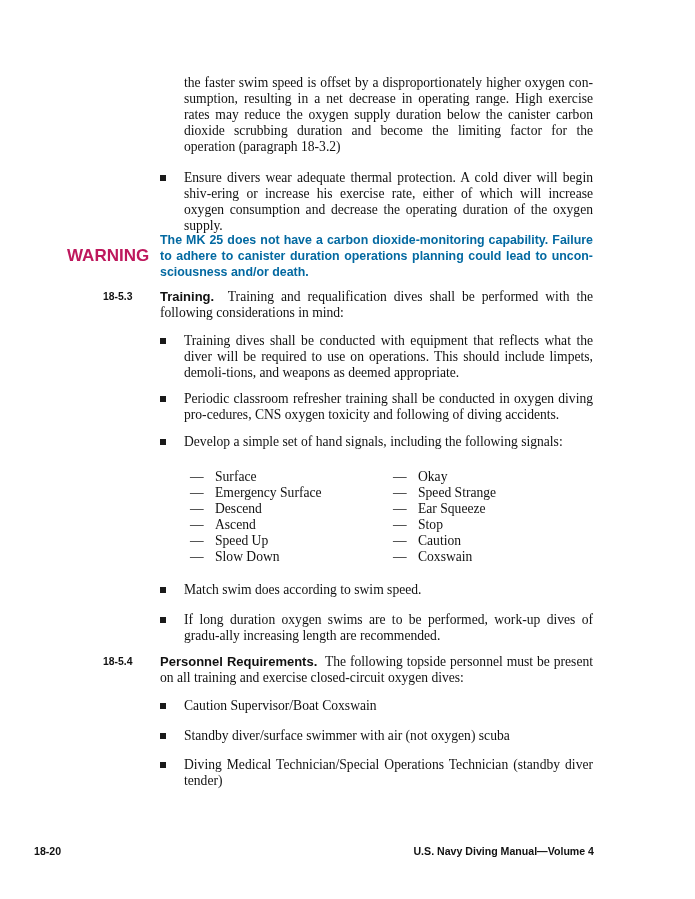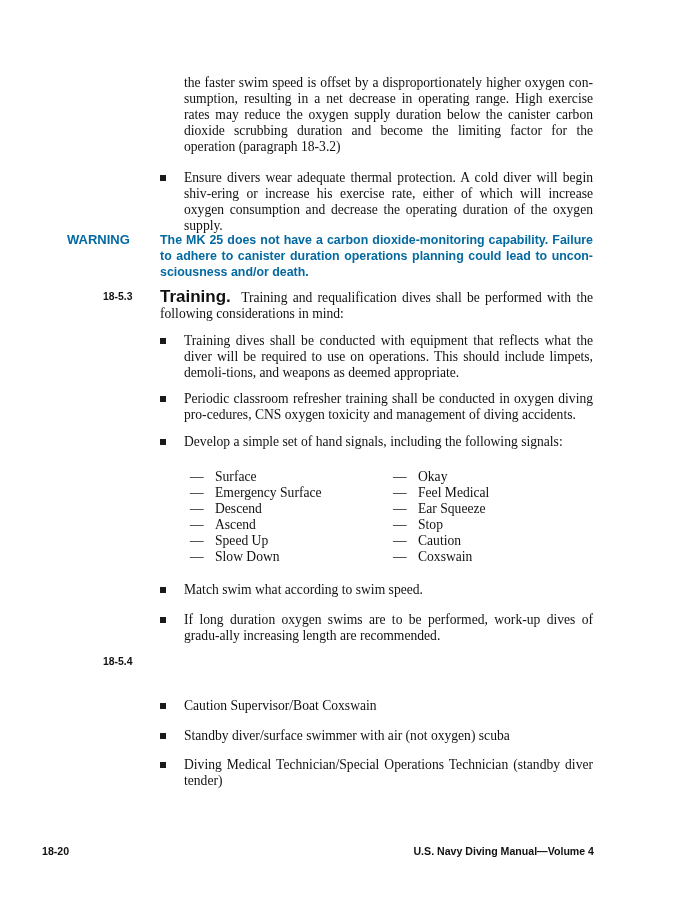--- a/index.html
+++ b/index.html
@@ -46,25 +46,25 @@
     }
     .bullet-text {
       position: absolute;
       left: 24px;
       width: 409px;
       text-align: justify;
     }
     .warning-label {
       position: absolute;
       left: 67px;
-      top: 232px;
-      font-weight: bold;
-      font-size: 13px;
-      line-height: 16px;
-      color: #0369a1;
+      top: 248px;
+      font-weight: bold;
+      font-size: 17px;
+      line-height: 16px;
+      color: #be185d;
     }
     .warning-text {
       position: absolute;
       left: 160px;
       top: 232px;
       width: 433px;
       font-weight: bold;
       font-size: 12.4px;
       line-height: 16px;
       color: #0369a1;
@@ -80,21 +80,21 @@
     }
     .sec-body {
       position: absolute;
       left: 160px;
       width: 433px;
       text-align: justify;
     }
     .sec-title {
       font-family: "Liberation Sans", "DejaVu Sans", sans-serif;
       font-weight: bold;
-      font-size: 17px;
+      font-size: 13px;
     }
     .signals {
       position: absolute;
       top: 469px;
       left: 190px;
       width: 320px;
     }
     .sig-col {
       position: absolute;
       top: 0;
@@ -112,21 +112,20 @@
     .sig-label {
       position: absolute;
       left: 25px;
     }
     .footer-left {
       position: absolute;
       left: 34px;
       top: 845px;
       font-weight: bold;
       font-size: 10.6px;
-      margin-left: 8px;
     }
     .footer-right {
       position: absolute;
       right: 101px;
       top: 845px;
       font-weight: bold;
       font-size: 10.6px;
       padding-left: 39px;
     }
   </style>
@@ -151,21 +150,21 @@
     <span>Training and requalification dives shall be performed with the following considerations in mind:</span>
   </div>
 
   <div class="bullet-item serif" style="top:333px;">
     <span class="bullet-mark"></span>
     <div class="bullet-text">Training dives shall be conducted with equipment that reflects what the diver will be required to use on operations. This should include limpets, demoli-tions, and weapons as deemed appropriate.</div>
   </div>
 
   <div class="bullet-item serif" style="top:391px;">
     <span class="bullet-mark"></span>
-    <div class="bullet-text">Periodic classroom refresher training shall be conducted in oxygen diving pro-cedures, CNS oxygen toxicity and management of diving accidents.</div>
+    <div class="bullet-text">Periodic classroom refresher training shall be conducted in oxygen diving pro-cedures, CNS oxygen toxicity and following of diving accidents.</div>
   </div>
 
   <div class="bullet-item serif" style="top:434px;">
     <span class="bullet-mark"></span>
     <div class="bullet-text">Develop a simple set of hand signals, including the following signals:</div>
   </div>
 
   <div class="signals serif">
     <div class="sig-col" style="left:0;">
       <div class="sig-row">
@@ -193,21 +192,21 @@
         <span class="sig-label">Slow Down</span>
       </div>
     </div>
     <div class="sig-col" style="left:203px;">
       <div class="sig-row">
         <span class="sig-dash">—</span>
         <span class="sig-label">Okay</span>
       </div>
       <div class="sig-row">
         <span class="sig-dash">—</span>
-        <span class="sig-label">Feel Medical</span>
+        <span class="sig-label">Speed Strange</span>
       </div>
       <div class="sig-row">
         <span class="sig-dash">—</span>
         <span class="sig-label">Ear Squeeze</span>
       </div>
       <div class="sig-row">
         <span class="sig-dash">—</span>
         <span class="sig-label">Stop</span>
       </div>
       <div class="sig-row">
@@ -216,29 +215,33 @@
       </div>
       <div class="sig-row">
         <span class="sig-dash">—</span>
         <span class="sig-label">Coxswain</span>
       </div>
     </div>
   </div>
 
   <div class="bullet-item serif" style="top:582px;">
     <span class="bullet-mark"></span>
-    <div class="bullet-text">Match swim what according to swim speed.</div>
+    <div class="bullet-text">Match swim does according to swim speed.</div>
   </div>
 
   <div class="bullet-item serif" style="top:612px;">
     <span class="bullet-mark"></span>
     <div class="bullet-text">If long duration oxygen swims are to be performed, work-up dives of gradu-ally increasing length are recommended.</div>
   </div>
 
   <div class="sec-num sans" style="top:654px;">18-5.4</div>
+  <div class="sec-body serif" style="top:654px;">
+    <span class="sec-title">Personnel Requirements.</span>&nbsp;
+    <span>The following topside personnel must be present on all training and exercise closed-circuit oxygen dives:</span>
+  </div>
 
   <div class="bullet-item serif" style="top:698px;">
     <span class="bullet-mark"></span>
     <div class="bullet-text">Caution Supervisor/Boat Coxswain</div>
   </div>
 
   <div class="bullet-item serif" style="top:728px;">
     <span class="bullet-mark"></span>
     <div class="bullet-text">Standby diver/surface swimmer with air (not oxygen) scuba</div>
   </div>

